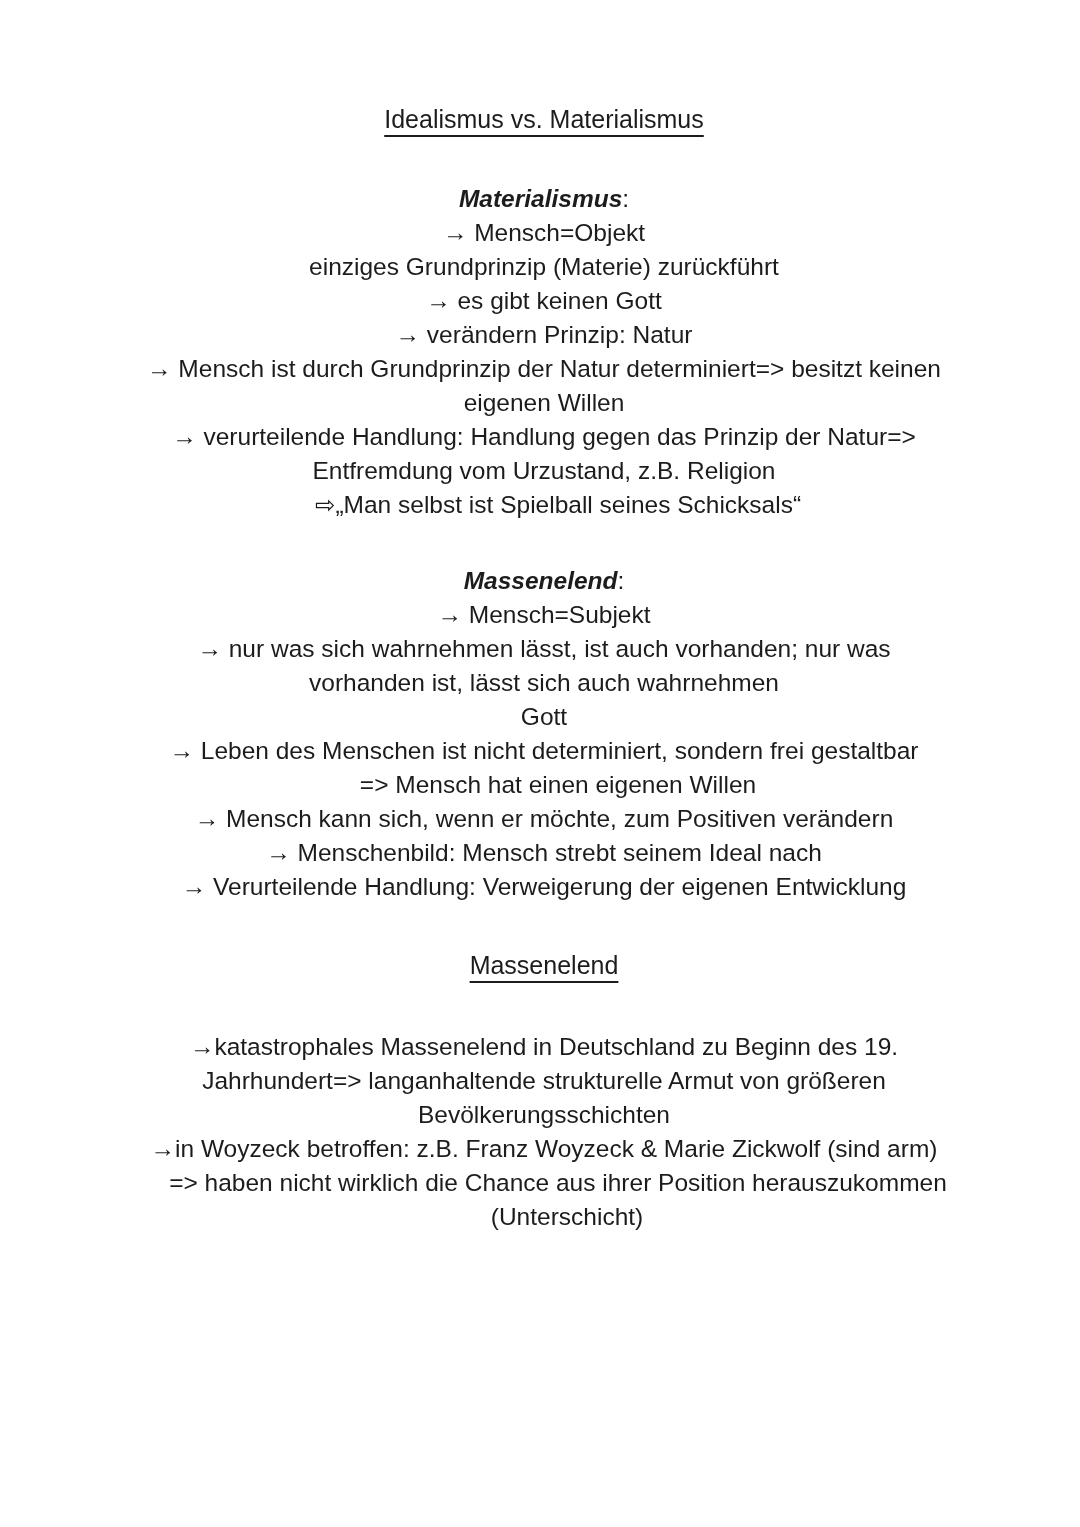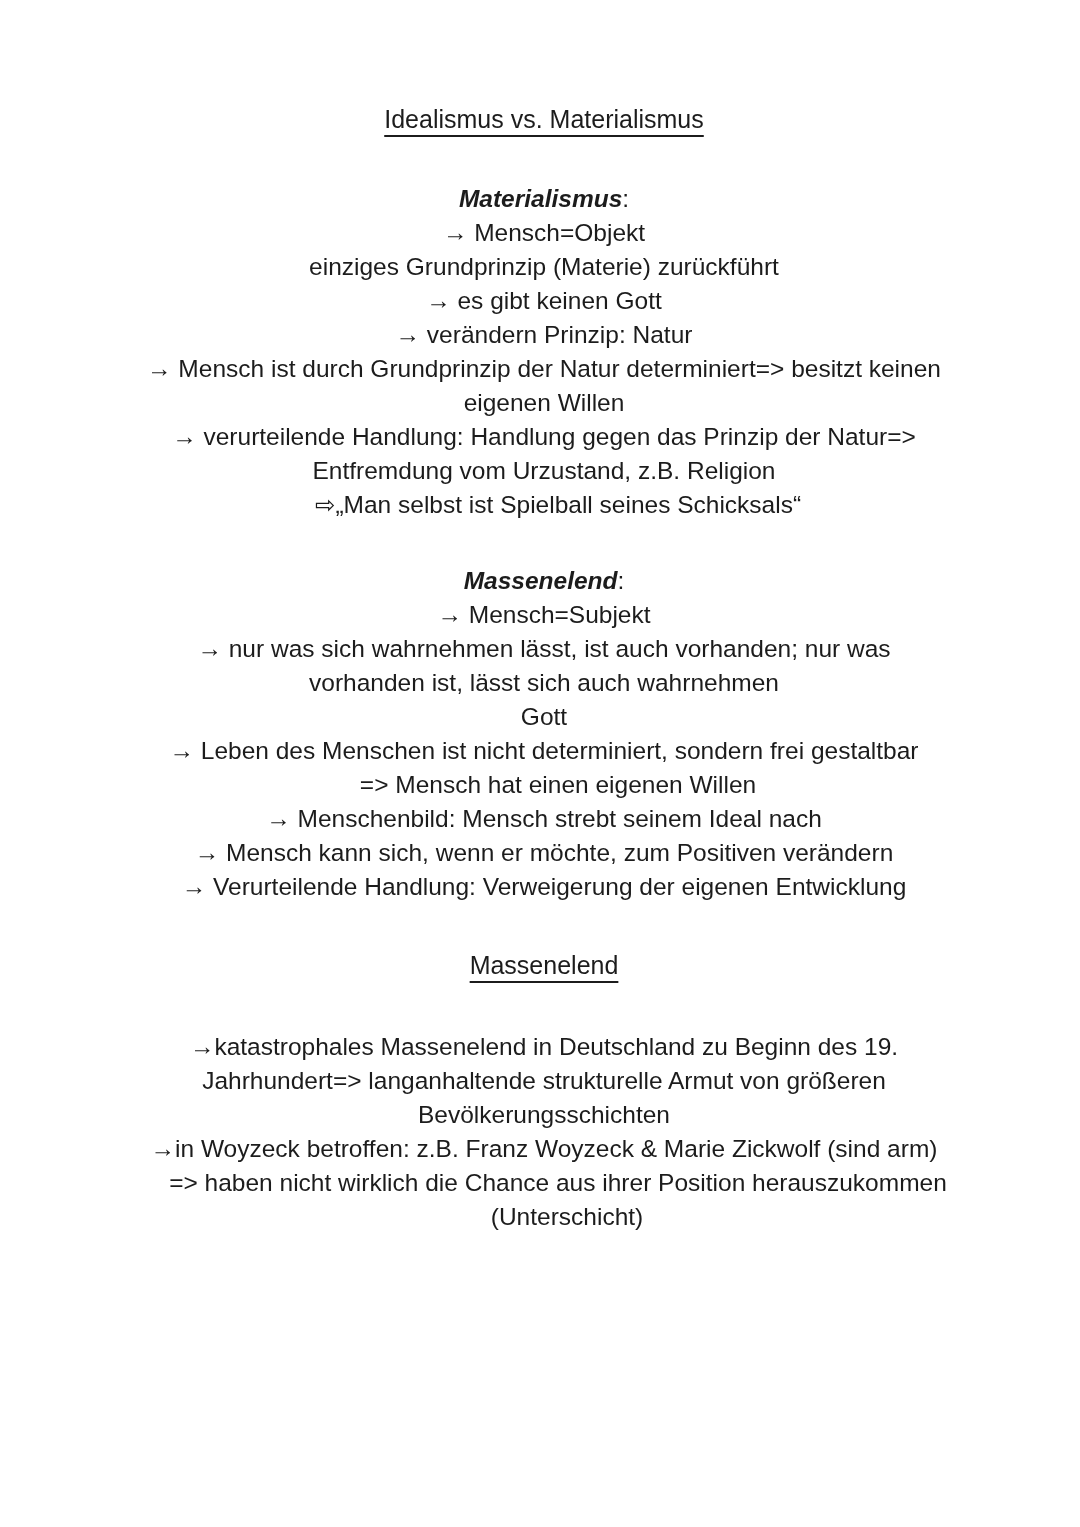--- a/index.html
+++ b/index.html
@@ -69,22 +69,22 @@
   </div>
 
   <div class="block">
     <div class="line"><span class="block-heading">Massenelend</span><span class="block-heading-suffix">:</span></div>
     <div class="line">→ Mensch=Subjekt</div>
     <div class="line">→ nur was sich wahrnehmen lässt, ist auch vorhanden; nur was</div>
     <div class="line">vorhanden ist, lässt sich auch wahrnehmen</div>
     <div class="line">Gott</div>
     <div class="line">→ Leben des Menschen ist nicht determiniert, sondern frei gestaltbar</div>
     <div class="line indent-1">=&gt; Mensch hat einen eigenen Willen</div>
+    <div class="line">→ Mensch kann sich, wenn er möchte, zum Positiven verändern</div>
     <div class="line">→ Menschenbild: Mensch strebt seinem Ideal nach</div>
-    <div class="line">→ Mensch kann sich, wenn er möchte, zum Positiven verändern</div>
     <div class="line">→ Verurteilende Handlung: Verweigerung der eigenen Entwicklung</div>
   </div>
 
   <h1 class="section-title second"><span class="underlined">Massenelend</span></h1>
 
   <div class="block">
     <div class="line">→katastrophales Massenelend in Deutschland zu Beginn des 19.</div>
     <div class="line">Jahrhundert=&gt; langanhaltende strukturelle Armut von größeren</div>
     <div class="line">Bevölkerungsschichten</div>
     <div class="line">→in Woyzeck betroffen: z.B. Franz Woyzeck &amp; Marie Zickwolf (sind arm)</div>

